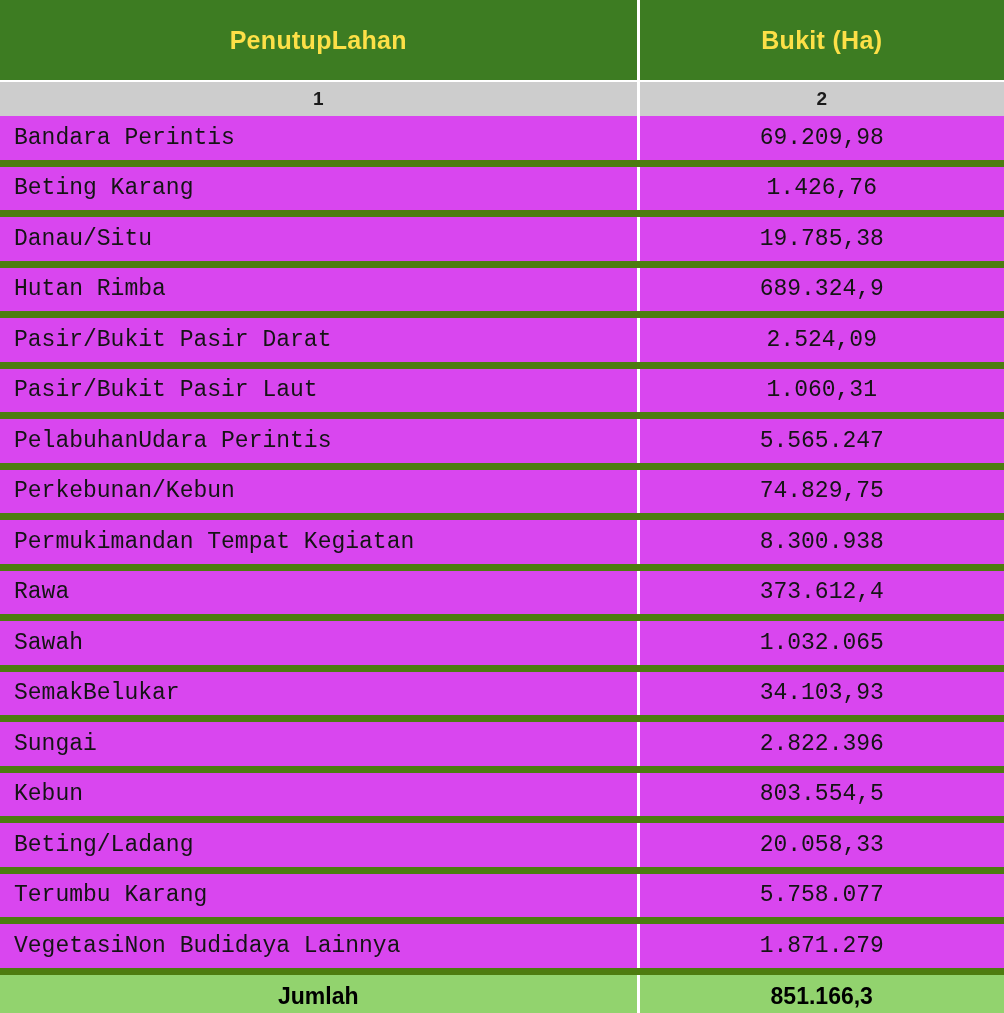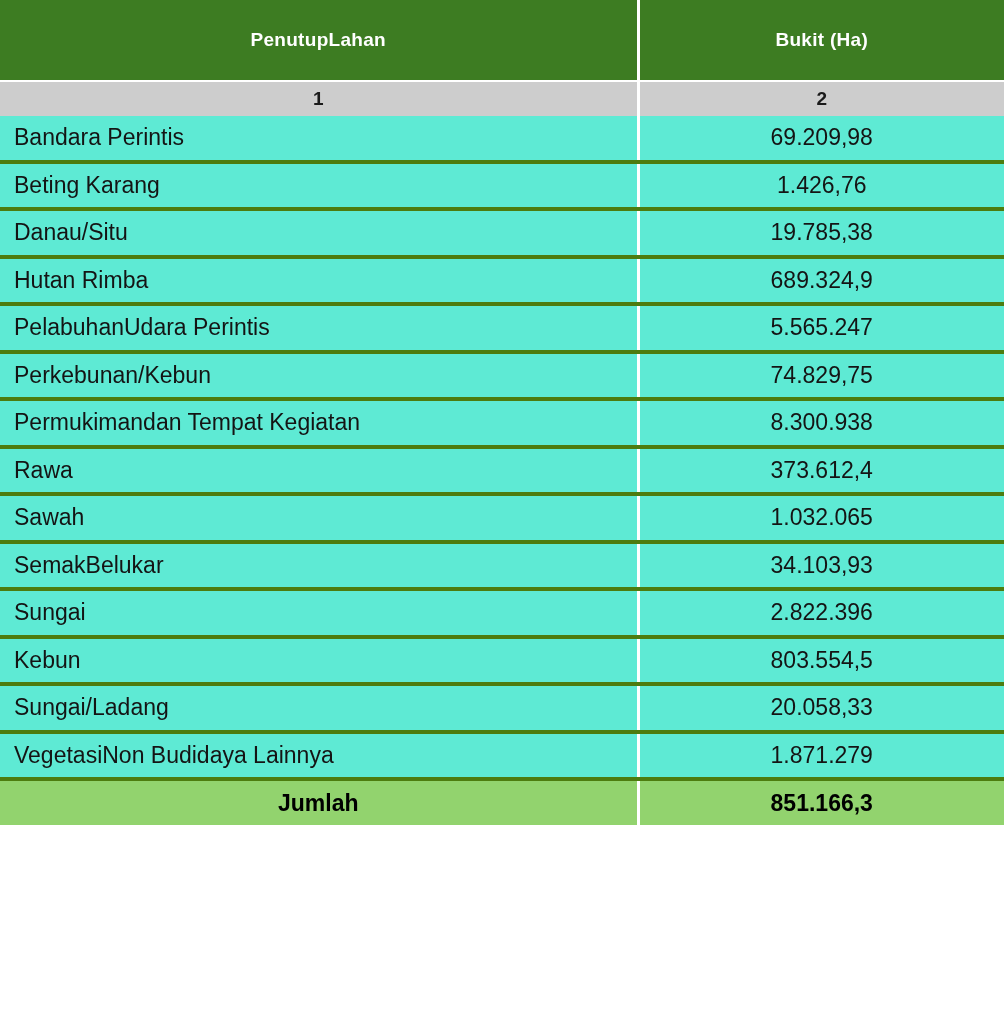--- a/index.html
+++ b/index.html
@@ -22,22 +22,22 @@
   table.landcover {
     width: 1004px;
     border-collapse: collapse;
     table-layout: fixed;
   }
   table.landcover col.c1 { width: 638px; }
   table.landcover col.c2 { width: 366px; }
 
   thead th.head {
     background: #3d7c22;
-    color: #ffffff;
-    font-size: 19px;
+    color: #fde047;
+    font-size: 25px;
     font-weight: bold;
     text-align: center;
     height: 78px;
     vertical-align: middle;
     border-right: 3px solid #ffffff;
     letter-spacing: 0.3px;
   }
   thead th.head:last-child { border-right: none; }
 
   thead th.numrow {
@@ -47,27 +47,28 @@
     font-weight: bold;
     text-align: center;
     height: 32px;
     vertical-align: middle;
     border-right: 3px solid #ffffff;
     border-top: 2px solid #ffffff;
   }
   thead th.numrow:last-child { border-right: none; }
 
   tbody td {
-    background: #5eead4;
+    background: #d946ef;
     height: 41.5px;
     font-size: 23px;
     color: #141414;
     vertical-align: middle;
-    border-bottom: 4px solid #4d7c0f;
+    border-bottom: 7px solid #4d7c0f;
     border-right: 3px solid #ffffff;
+    font-family: Liberation Mono, monospace;
   }
   tbody td:last-child { border-right: none; }
   tbody td.name {
     text-align: left;
     padding-left: 14px;
   }
   tbody td.value {
     text-align: center;
   }
 
@@ -114,20 +115,28 @@
       </tr>
       <tr>
         <td class="name">Danau/Situ</td>
         <td class="value">19.785,38</td>
       </tr>
       <tr>
         <td class="name">Hutan Rimba</td>
         <td class="value">689.324,9</td>
       </tr>
       <tr>
+        <td class="name">Pasir/Bukit Pasir Darat</td>
+        <td class="value">2.524,09</td>
+      </tr>
+      <tr>
+        <td class="name">Pasir/Bukit Pasir Laut</td>
+        <td class="value">1.060,31</td>
+      </tr>
+      <tr>
         <td class="name">PelabuhanUdara Perintis</td>
         <td class="value">5.565.247</td>
       </tr>
       <tr>
         <td class="name">Perkebunan/Kebun</td>
         <td class="value">74.829,75</td>
       </tr>
       <tr>
         <td class="name">Permukimandan Tempat Kegiatan</td>
         <td class="value">8.300.938</td>
@@ -146,22 +155,26 @@
       </tr>
       <tr>
         <td class="name">Sungai</td>
         <td class="value">2.822.396</td>
       </tr>
       <tr>
         <td class="name">Kebun</td>
         <td class="value">803.554,5</td>
       </tr>
       <tr>
-        <td class="name">Sungai/Ladang</td>
+        <td class="name">Beting/Ladang</td>
         <td class="value">20.058,33</td>
+      </tr>
+      <tr>
+        <td class="name">Terumbu Karang</td>
+        <td class="value">5.758.077</td>
       </tr>
       <tr>
         <td class="name">VegetasiNon Budidaya Lainnya</td>
         <td class="value">1.871.279</td>
       </tr>
     </tbody>
     <tfoot>
       <tr>
         <td>Jumlah</td>
         <td>851.166,3</td>

